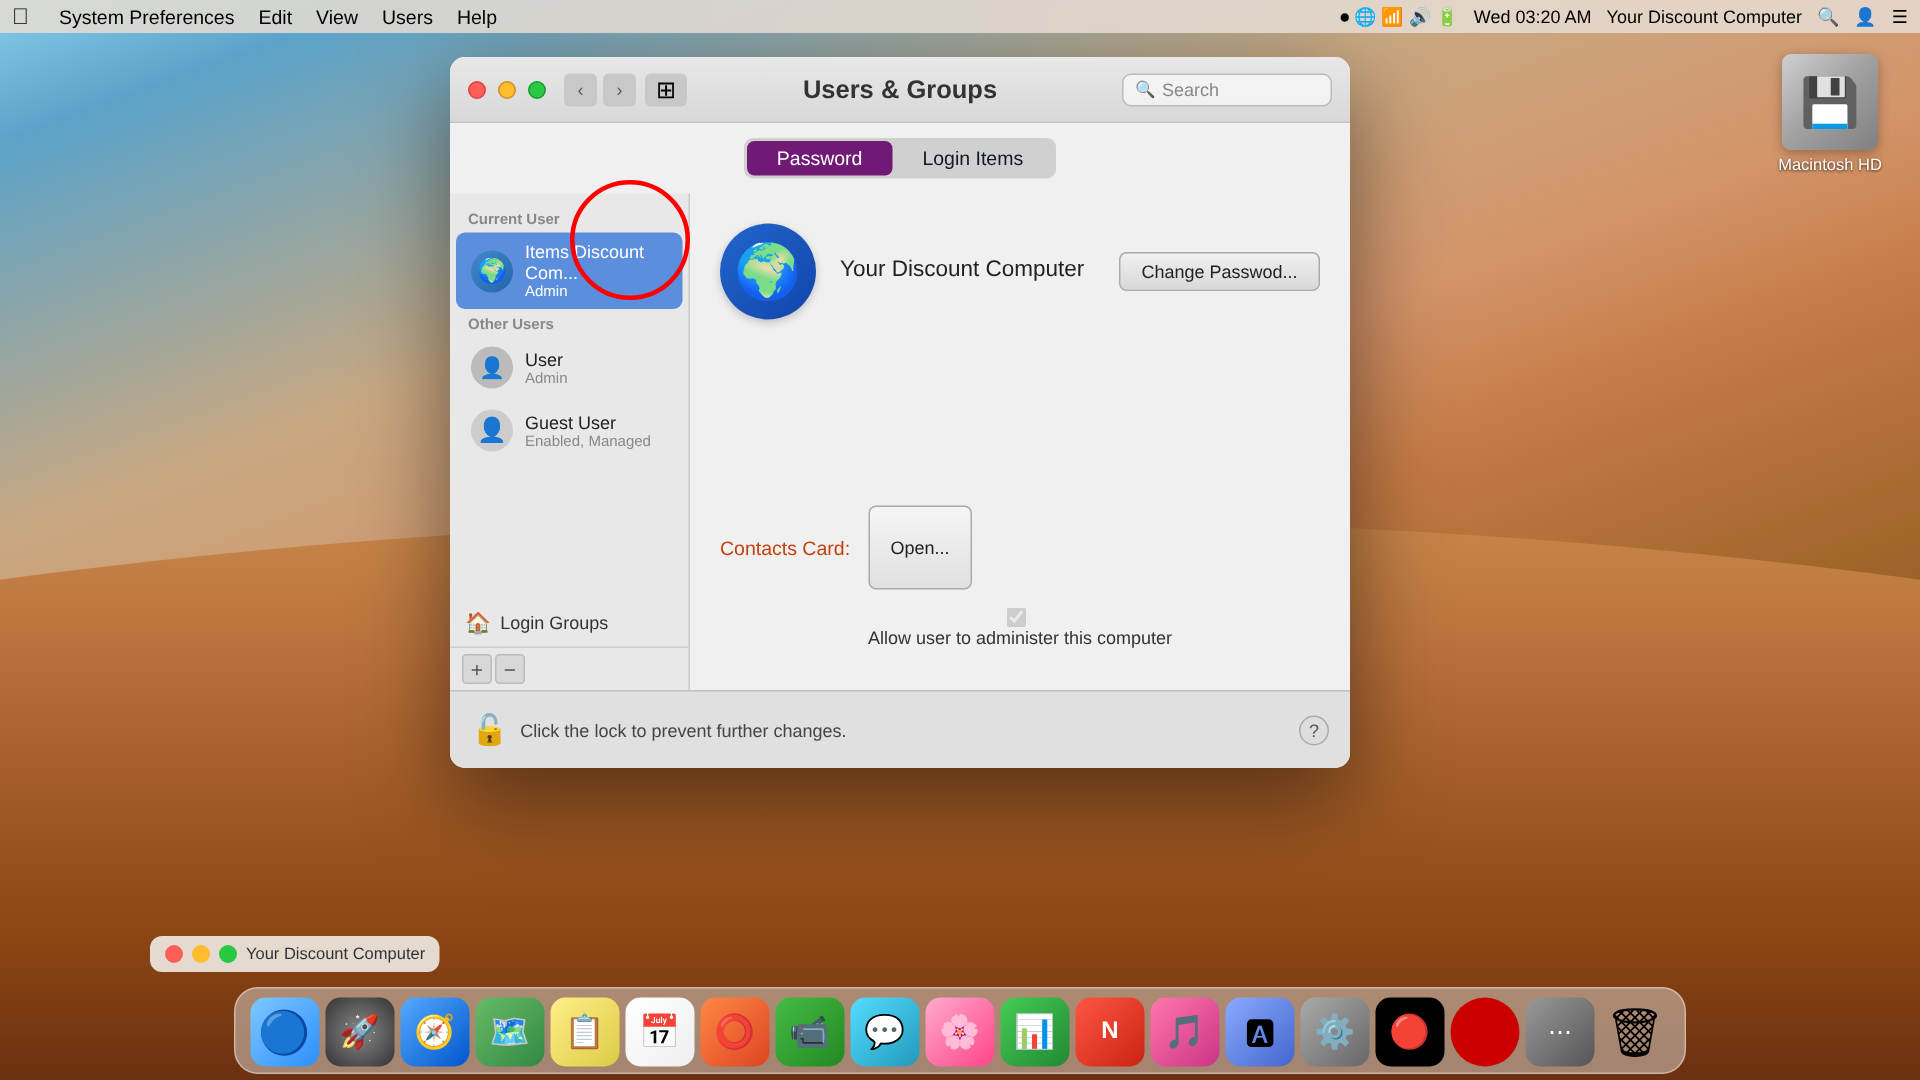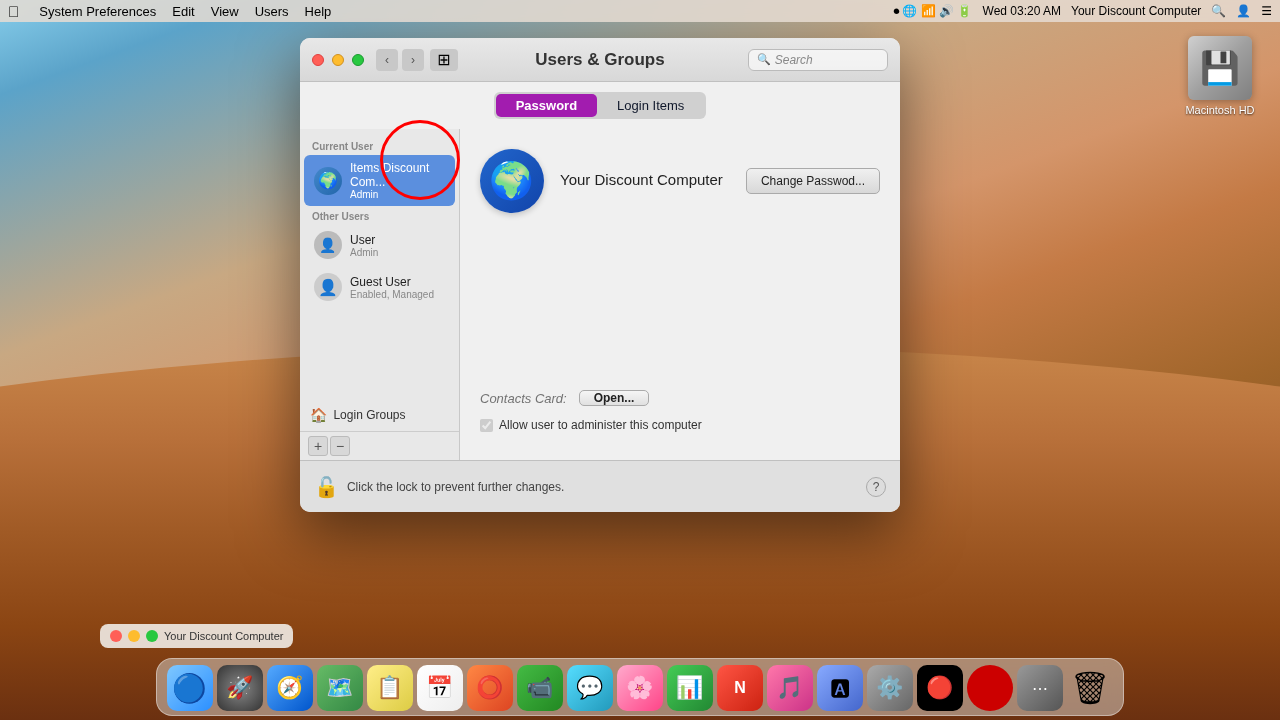--- a/index.html
+++ b/index.html
@@ -190,21 +190,20 @@
       width: 140px;
     }
     .search-icon-svg {
       color: #888;
       font-size: 11px;
       margin-right: 4px;
     }
     .search-input-text {
       font-size: 12px;
       color: #888;
-      font-style: italic;
     }
 
     
     .window-body {
       display: flex;
       flex-direction: column;
       height: 430px;
     }
 
     
@@ -221,23 +220,23 @@
       padding: 2px;
     }
     .tab {
       padding: 4px 20px;
       border-radius: 5px;
       font-size: 13px;
       cursor: pointer;
       color: #0f172a;
     }
     .tab.active {
-      background: #a21caf;
+      background: #701a75;
       color: #fff;
-      font-weight: 700;
+      font-weight: 400;
     }
 
     
     .content-area {
       display: flex;
       flex: 1;
     }
 
     
     .sidebar {
@@ -389,40 +388,39 @@
       z-index: 60;
     }
 
     .contacts-row {
       display: flex;
       align-items: center;
       margin-bottom: 12px;
     }
     .contacts-label {
       font-size: 13px;
-      color: #737373;
+      color: #c2410c;
       margin-right: 12px;
-      font-style: italic;
     }
     .open-btn {
       background: linear-gradient(180deg, #f5f5f5 0%, #e0e0e0 100%);
       border: 1px solid #aaa;
       border-radius: 5px;
-      padding: 0 14px;
+      padding: 20px 14px;
       font-size: 12px;
       cursor: pointer;
       color: #222;
-      font-weight: bold;
     }
     .checkbox-row {
       display: flex;
       align-items: center;
       margin-bottom: 8px;
       font-size: 12px;
       color: #333;
+      flex-direction: column;
     }
     .checkbox-row input[type=checkbox] {
       margin-right: 6px;
       width: 13px;
       height: 13px;
     }
     .parental-btn {
       margin-left: 8px;
       background: linear-gradient(180deg, #f5f5f5 0%, #e0e0e0 100%);
       border: 1px solid #aaa;

